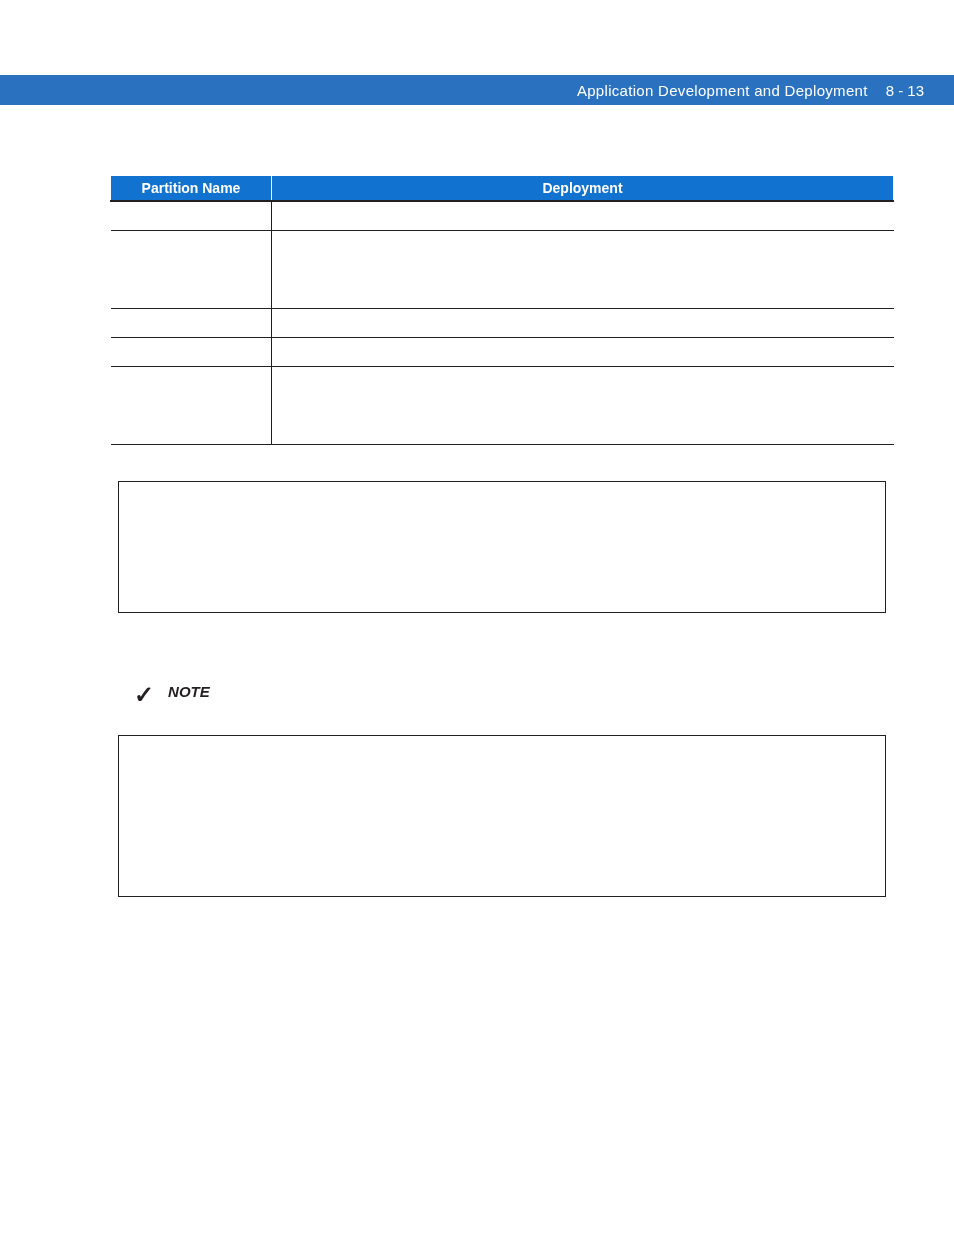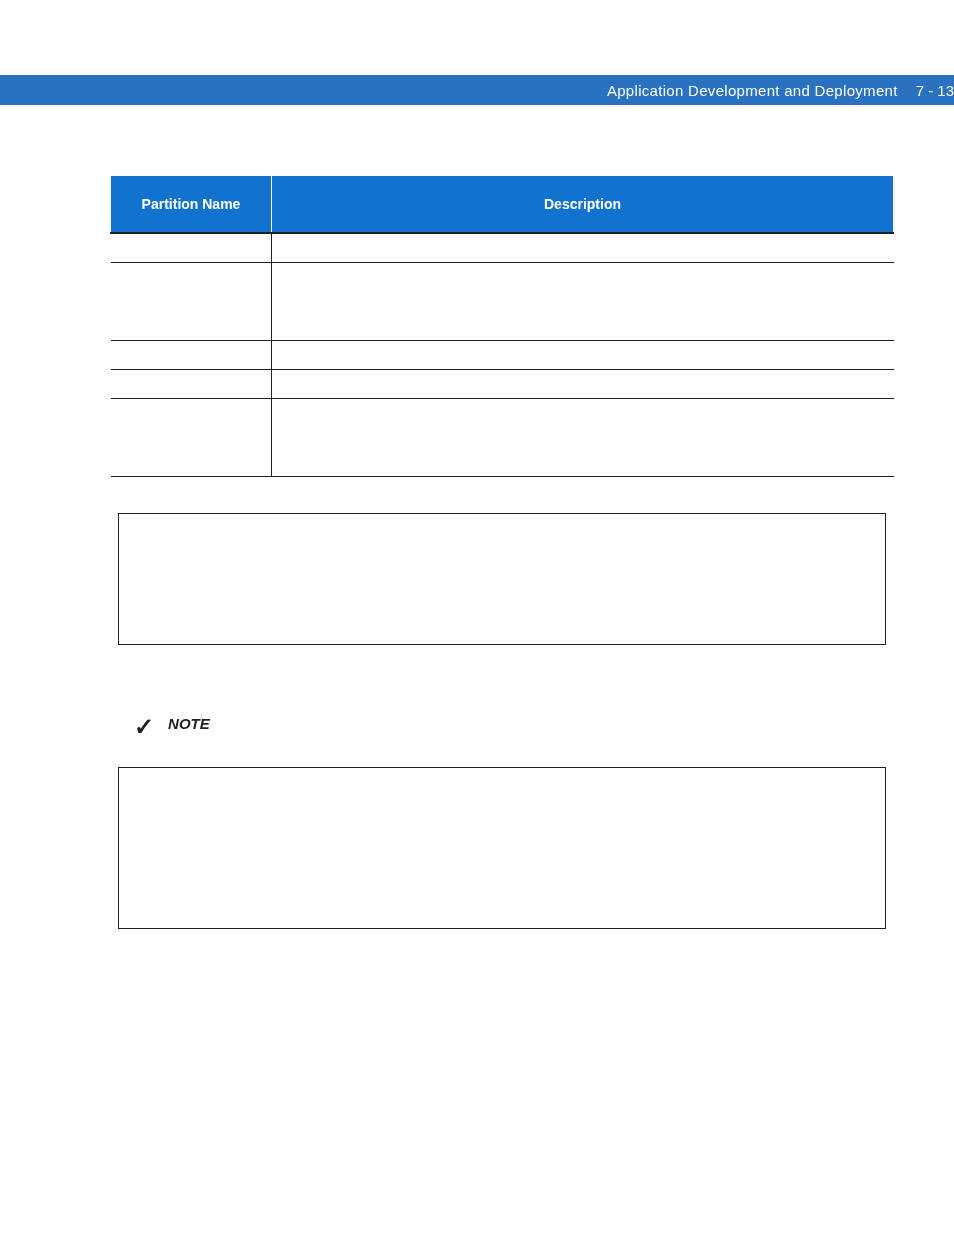--- a/index.html
+++ b/index.html
@@ -1,49 +1,49 @@
 <!DOCTYPE html>
 <html><head>
 <meta charset="utf-8">
 <style>
   html,body{margin:0;padding:0;font-family:Arial,Helvetica,sans-serif;background:#fff;color:#231f20}
   .page{width:954px;min-height:1235px;position:relative;background:#fff}
   .topgap{height:75px;background:#fff}
-  .banner{background:#2a71c0;height:30px;display:flex;align-items:center;justify-content:flex-end;color:#fff;font-size:15px}
+  .banner{background:#2a71c0;height:30px;display:flex;align-items:center;justify-content:flex-end;padding-right:30px;color:#fff;font-size:15px}
   .banner .title{font-weight:300;letter-spacing:.3px}
   .banner .pgnum{margin-left:18px;font-weight:300}
   .content{padding:70px 60px 0 110px}
   table.parts{width:100%;border-collapse:collapse}
-  table.parts thead th{background:#1172cf;color:#fff;font-family:Arial,Helvetica,sans-serif;font-weight:700;font-size:14px;padding:20px 10px;border:1px solid #fff;text-align:center}
+  table.parts thead th{background:#1172cf;color:#fff;font-family:Arial,Helvetica,sans-serif;font-weight:700;font-size:14px;padding:4px 10px;border:1px solid #fff;text-align:center}
   table.parts thead th.colA{width:140px}
   table.parts tbody tr{border-bottom:1px solid #231f20}
   table.parts thead tr{border-bottom:2px solid #231f20}
   table.parts td{padding:14px 10px;vertical-align:top;font-size:12px}
   table.parts td.nm{border-right:1px solid #231f20}
   .figbox{border:1px solid #231f20;margin:36px 8px 0 8px;height:130px}
   .notewrap{display:flex;align-items:flex-start;margin:70px 18px 26px 24px;gap:14px}
   .notewrap .check{font-size:24px;font-weight:700;line-height:1}
   .notewrap .ntitle{font-family:Arial,Helvetica,sans-serif;font-weight:700;font-style:italic;font-size:15px}
   .figbox2{border:1px solid #231f20;margin:28px 8px 0 8px;height:160px}
 </style>
 </head>
 <body>
 <div class="page">
   <div class="topgap"></div>
   <div class="banner">
     <span class="title">Application Development and Deployment</span>
-    <span class="pgnum">7 - 13</span>
+    <span class="pgnum">8 - 13</span>
   </div>
   <div class="content">
 
     <table class="parts">
       <thead>
         <tr>
           <th class="colA">Partition Name</th>
-          <th>Description</th>
+          <th>Deployment</th>
         </tr>
       </thead>
       <tbody>
         <tr>
           <td class="nm"></td>
           <td></td>
         </tr>
         <tr style="height:78px">
           <td class="nm"></td>
           <td></td>

